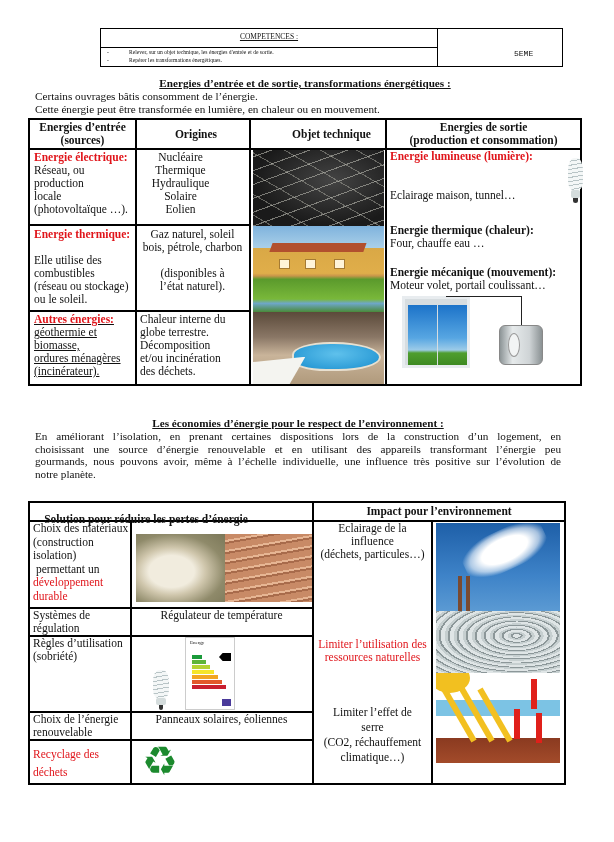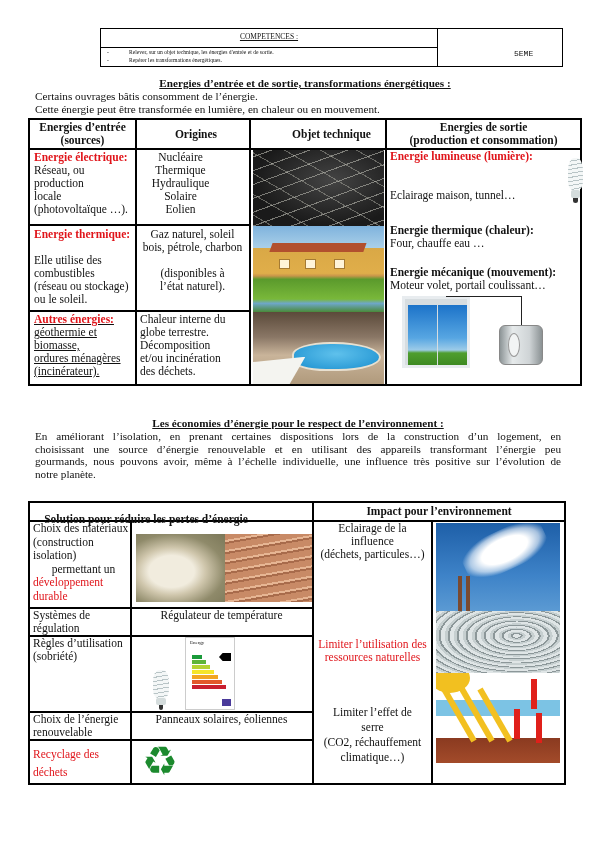--- a/index.html
+++ b/index.html
@@ -214,21 +214,21 @@
   <div class="hline" style="left:0; top:208px; width:283px;"></div>
   <div class="hline" style="left:0; top:236px; width:283px; height:2px;"></div>
 
   <div class="cell b center" style="left:0; top:2px; width:232px;margin-top:8px;">Solution pour réduire les pertes d’énergie</div>
   <div class="cell b center" style="left:284px; top:2px; width:250px;">Impact pour l’environnement</div>
 
   <div class="cell" style="left:3px; top:19px; width:98px; line-height:13.5px;">
     <div>Choix des matériaux</div>
     <div>(construction</div>
     <div>isolation)</div>
-    <div style="white-space:pre;text-align:center;"> permettant un</div>
+    <div style="white-space:pre;"> permettant un</div>
     <div class="red">développement</div>
     <div class="red">durable</div>
   </div>
   <div class="img sheep" style="left:106px; top:31px; width:89px; height:68px;"></div>
   <div class="img planks" style="left:195px; top:31px; width:87px; height:68px;"></div>
 
   <div class="cell" style="left:3px; top:106px; width:98px;">
     <div>Systèmes de</div>
     <div>régulation</div>
   </div>

